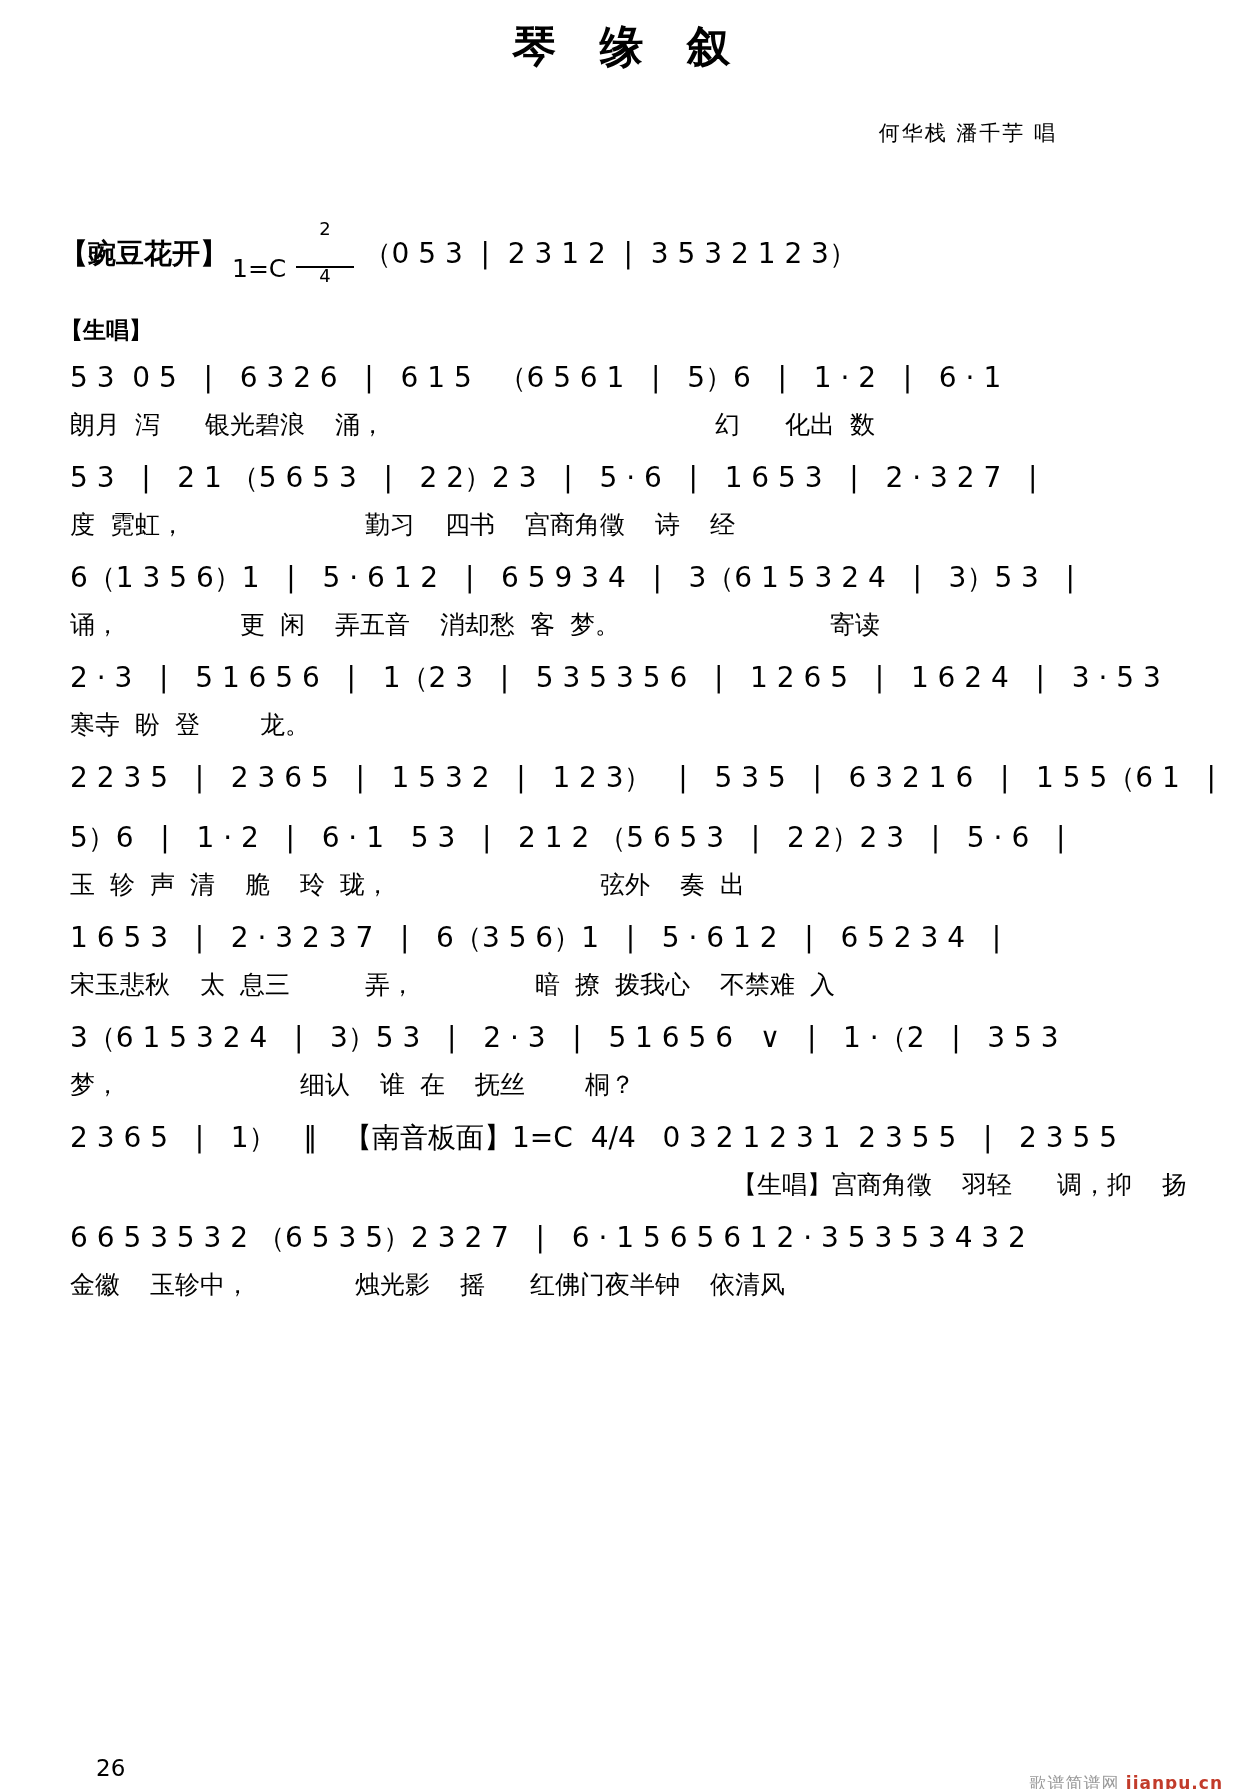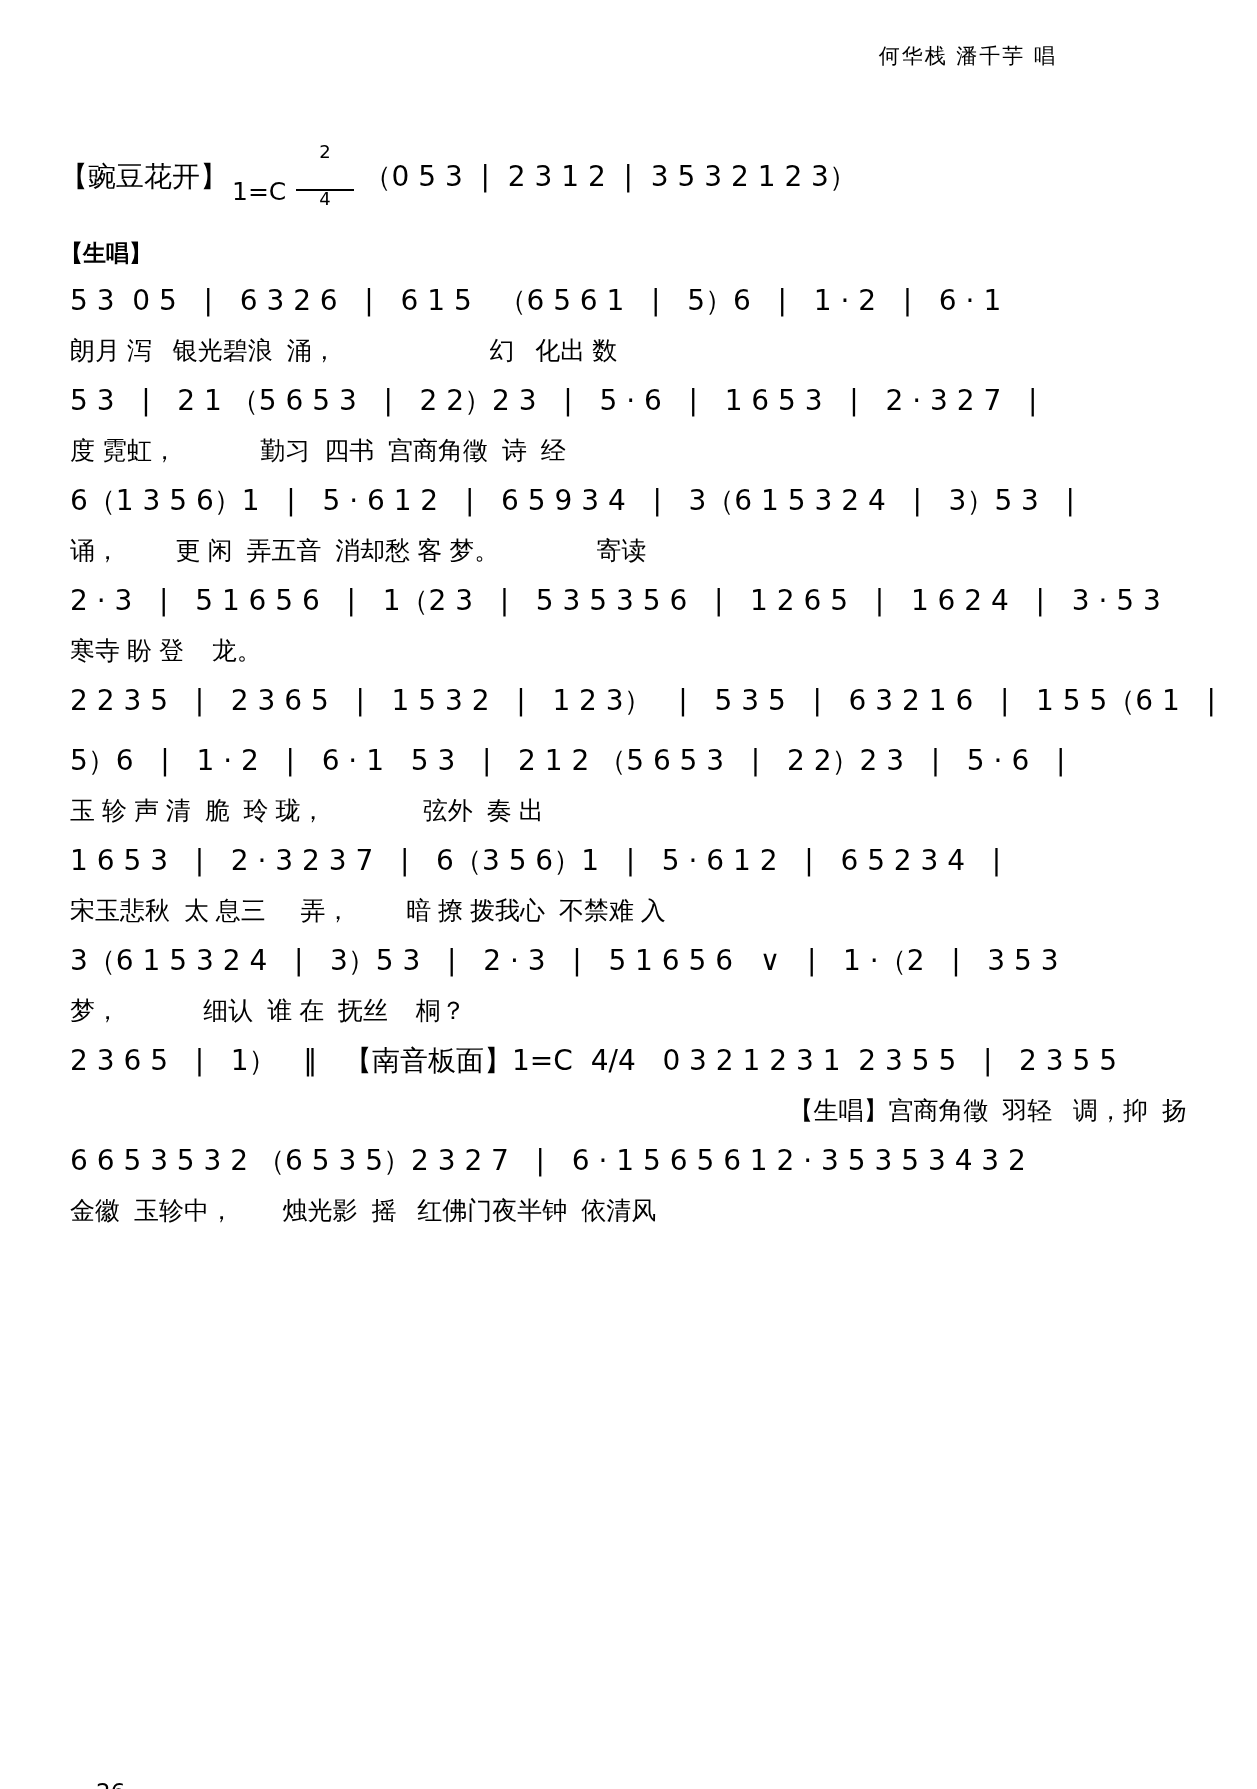--- a/index.html
+++ b/index.html
@@ -50,34 +50,34 @@
     font-family: "DejaVu Sans", sans-serif;
     font-size: 28px;
     letter-spacing: 0px;
     white-space: pre;
     line-height: 46px;
     height: 54px;
     position: relative;
     padding-left: 10px;
   }
   .lyrics {
-    font-family: Liberation Sans, sans-serif;
+    font-family: Liberation Mono, monospace;
     font-size: 25px;
     white-space: pre;
     line-height: 36px;
     height: 40px;
     position: relative;
     padding-left: 10px;
   }
   .lyrics.right {
     text-align: right;
     padding-right: 10px;
   }
   .tag {
-    font-weight: normal;
+    font-weight: bold;
     font-family: "DejaVu Sans", sans-serif;
     text-align: right;
   }
   .marker-row {
     text-align: left;
     font-family: "DejaVu Sans", sans-serif;
     font-size: 23px;
     font-weight: bold;
     padding-right: 22px;
     height: 34px;
@@ -129,20 +129,21 @@
     font-family: "DejaVu Sans", sans-serif;
     font-size: 28px;
     white-space: pre;
   }
 </style>
 </head>
 <body>
 
 <div class="page">
 
+  <div class="title">琴 缘 叙</div>
 
   <div class="credits">何华栈  潘千芋  唱</div>
 
   <div class="score">
 
     <div class="sysrow">
       <div class="head-line">
         <span class="tag">【豌豆花开】</span>
         <span class="keysig">1=C</span>
         <span class="meter">

